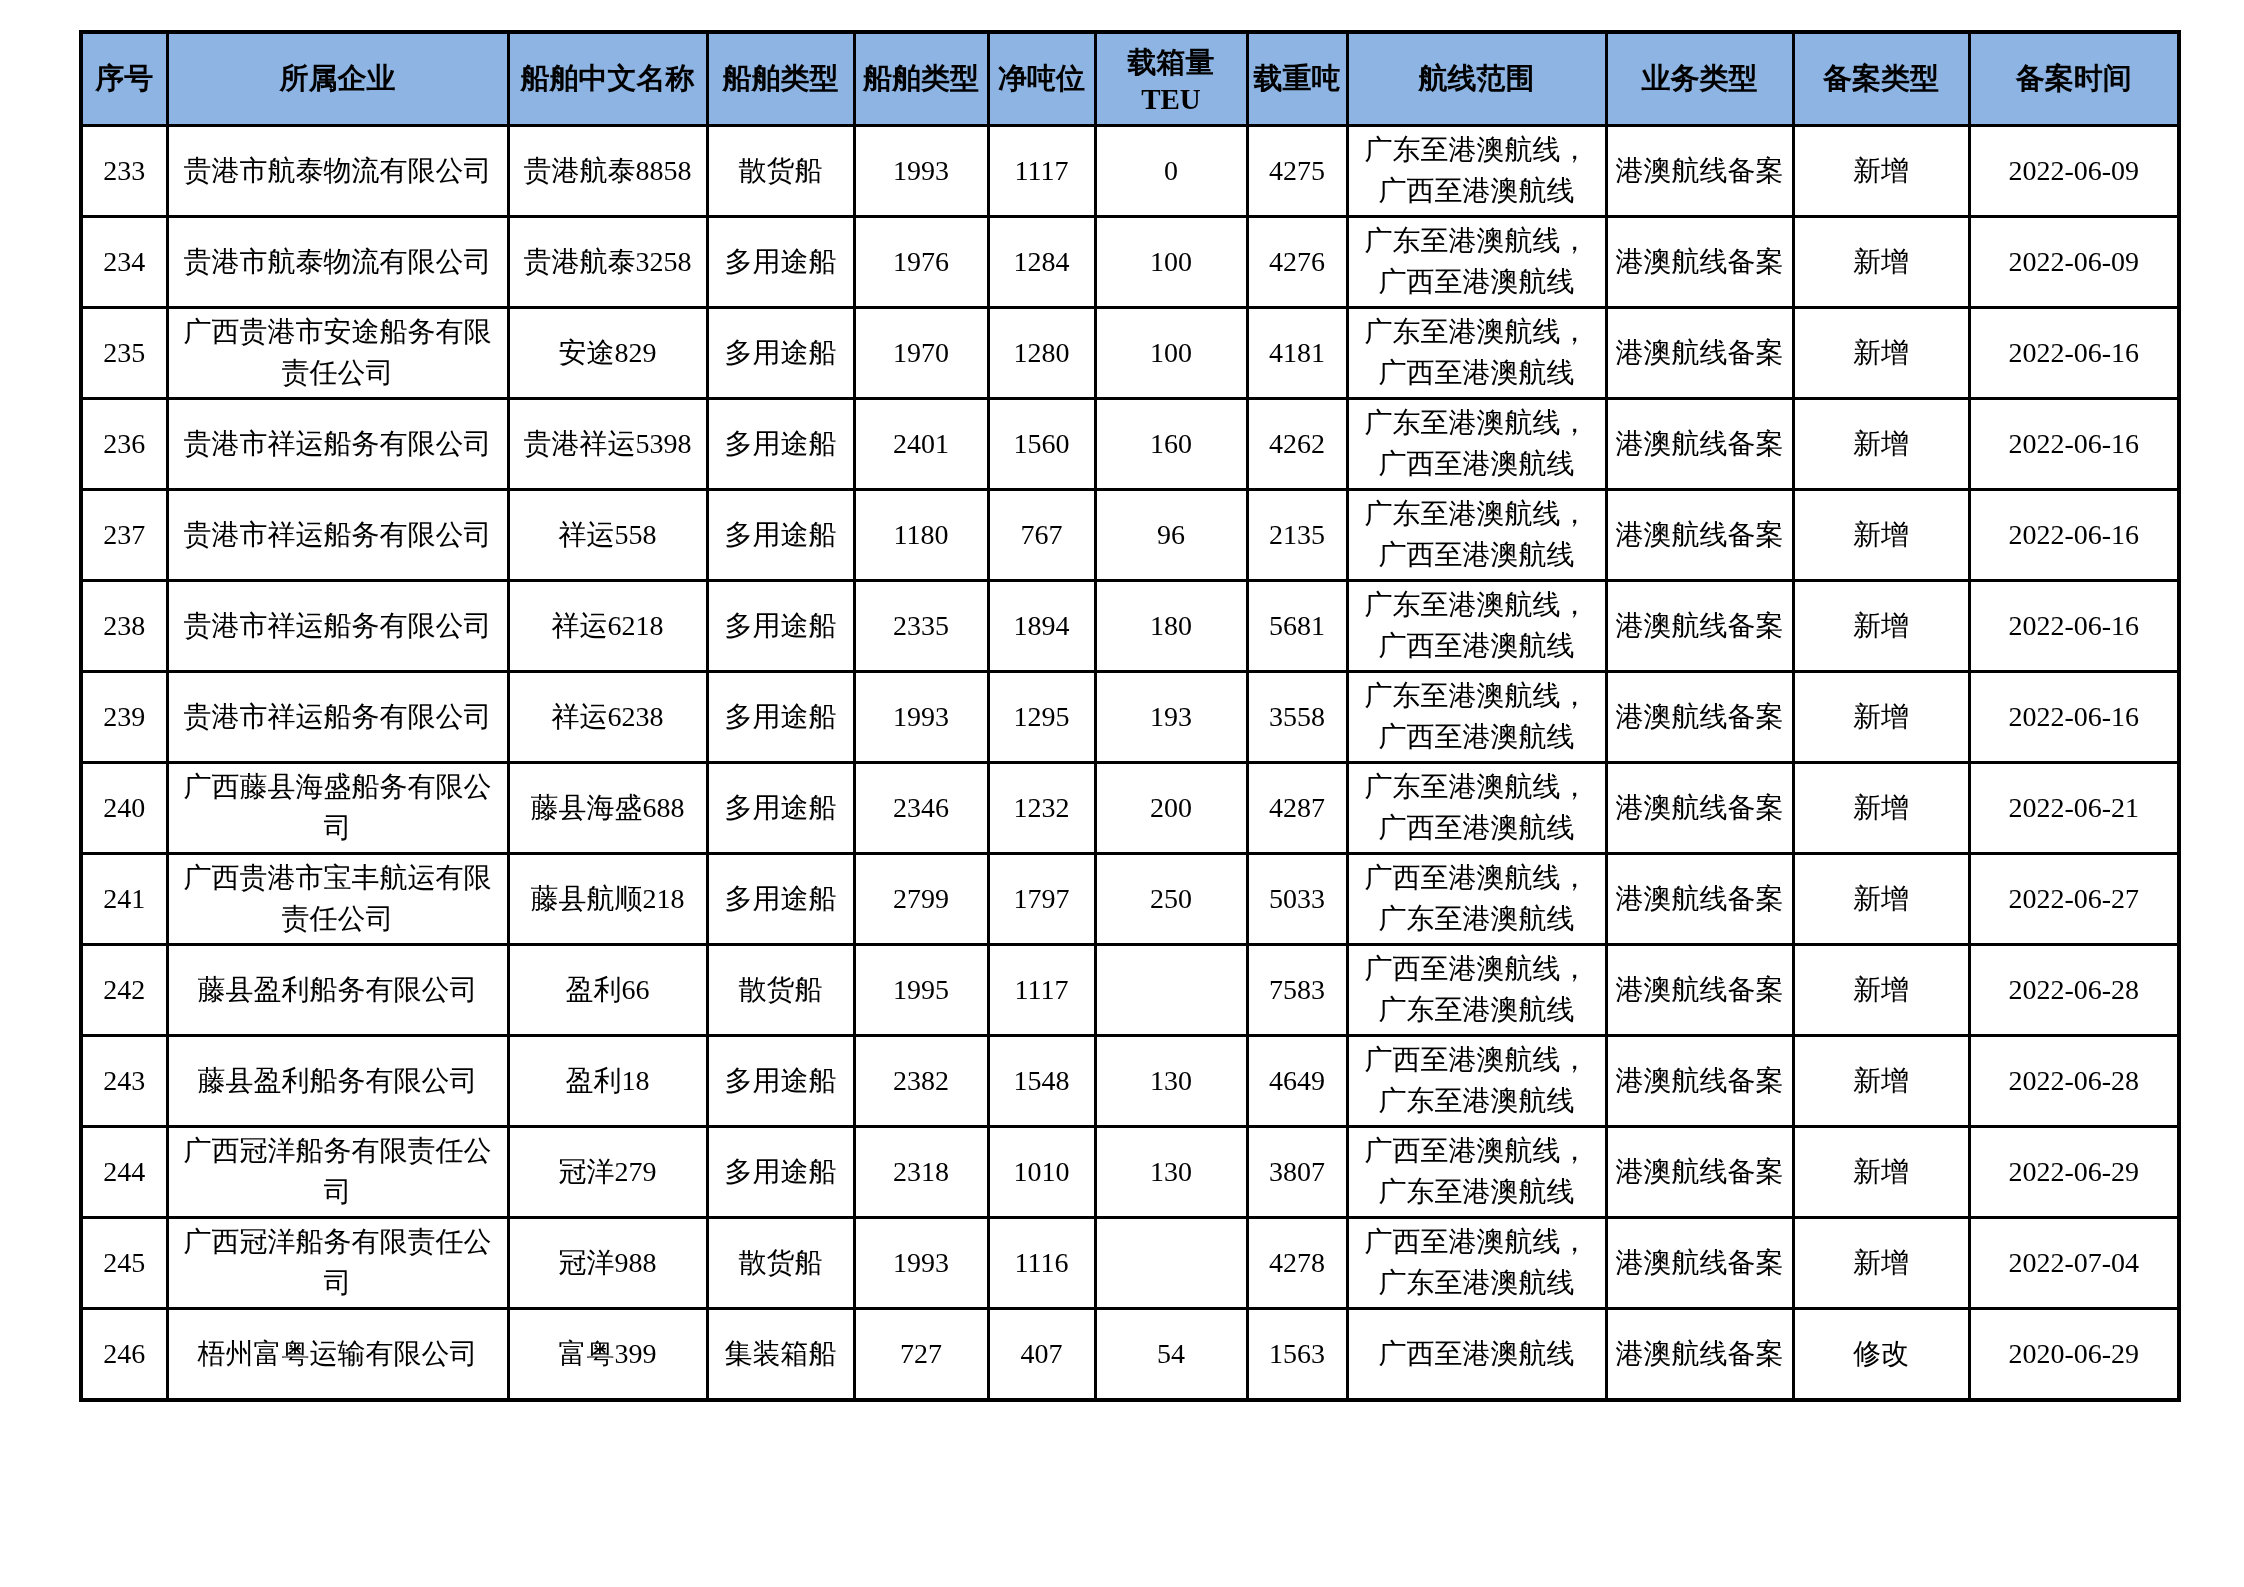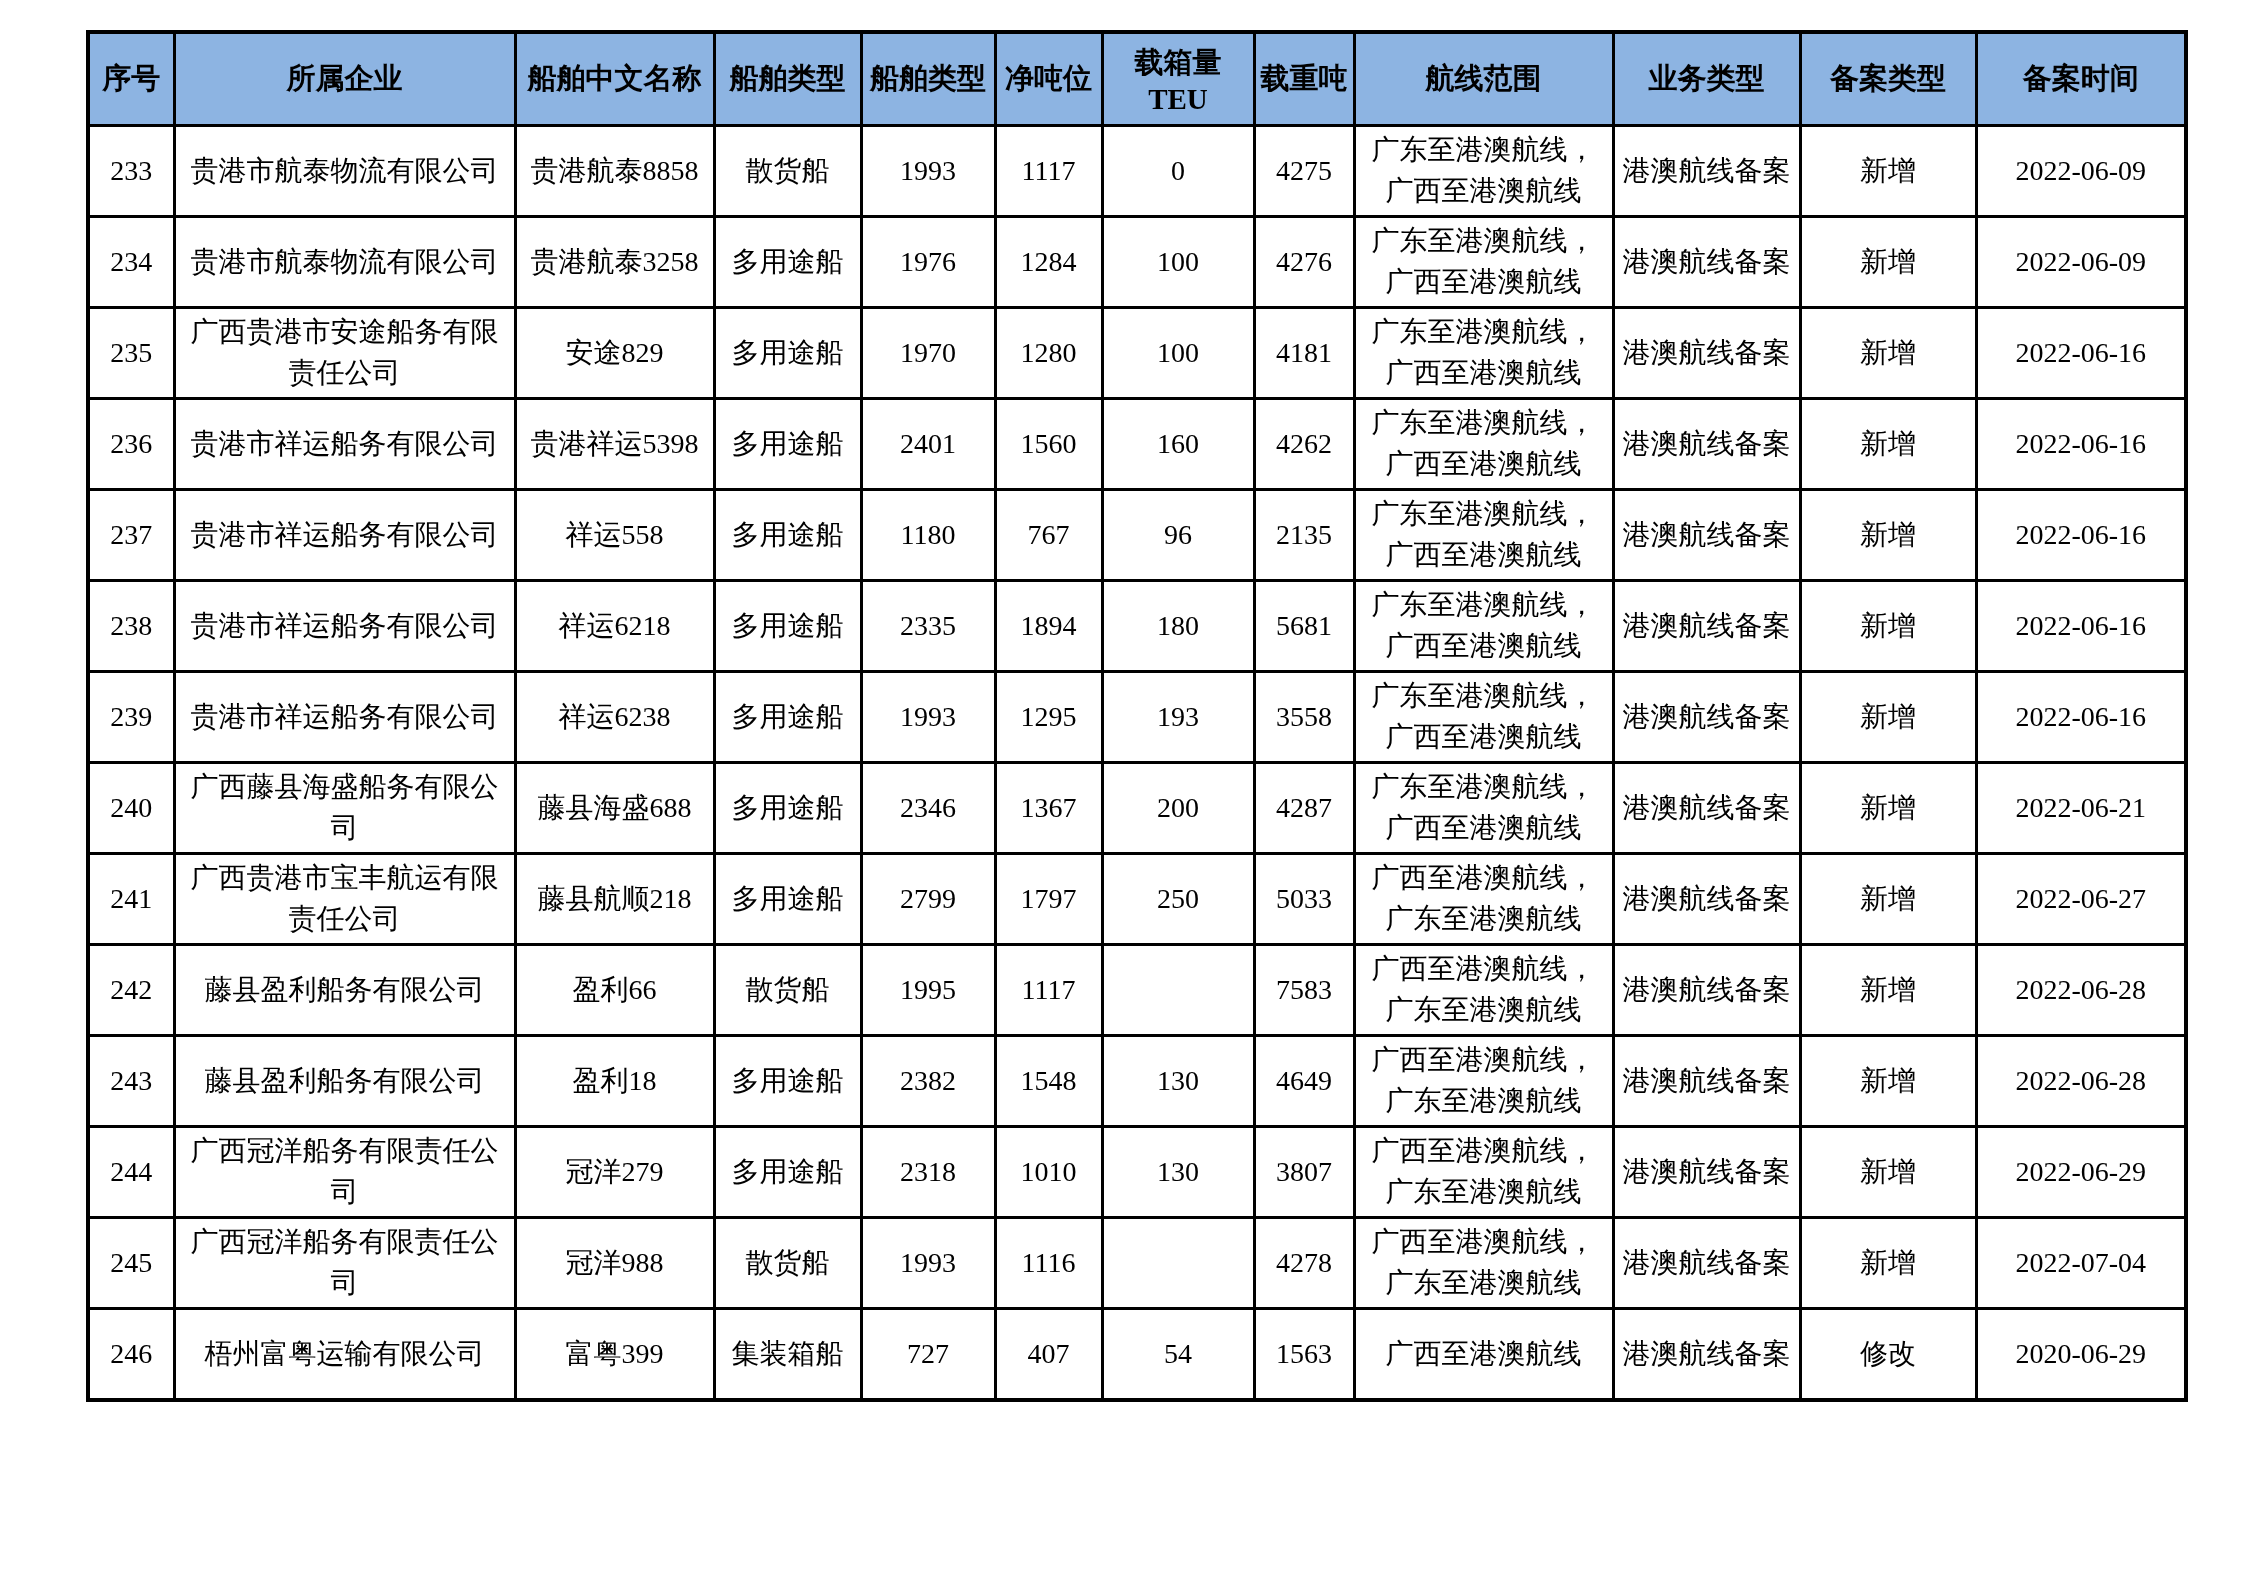--- a/index.html
+++ b/index.html
@@ -10,21 +10,21 @@
   }
   .page {
     position: relative;
     width: 2244px;
     height: 1587px;
     background: #ffffff;
     overflow: hidden;
   }
   table.ship-table {
     position: absolute;
-    left: 86px;
+    left: 79px;
     top: 30px;
     width: 2098px;
     border-collapse: collapse;
     table-layout: fixed;
     border: 4px solid #000000;
   }
   table.ship-table th {
     background: #8db4e2;
     border: 3px solid #000000;
     font-weight: bold;
@@ -188,21 +188,21 @@
           <td>港澳航线备案</td>
           <td>新增</td>
           <td>2022-06-16</td>
         </tr>
         <tr>
           <td>240</td>
           <td>广西藤县海盛船务有限公司</td>
           <td>藤县海盛688</td>
           <td>多用途船</td>
           <td>2346</td>
-          <td>1367</td>
+          <td>1232</td>
           <td>200</td>
           <td>4287</td>
           <td>广东至港澳航线，
 广西至港澳航线</td>
           <td>港澳航线备案</td>
           <td>新增</td>
           <td>2022-06-21</td>
         </tr>
         <tr>
           <td>241</td>

